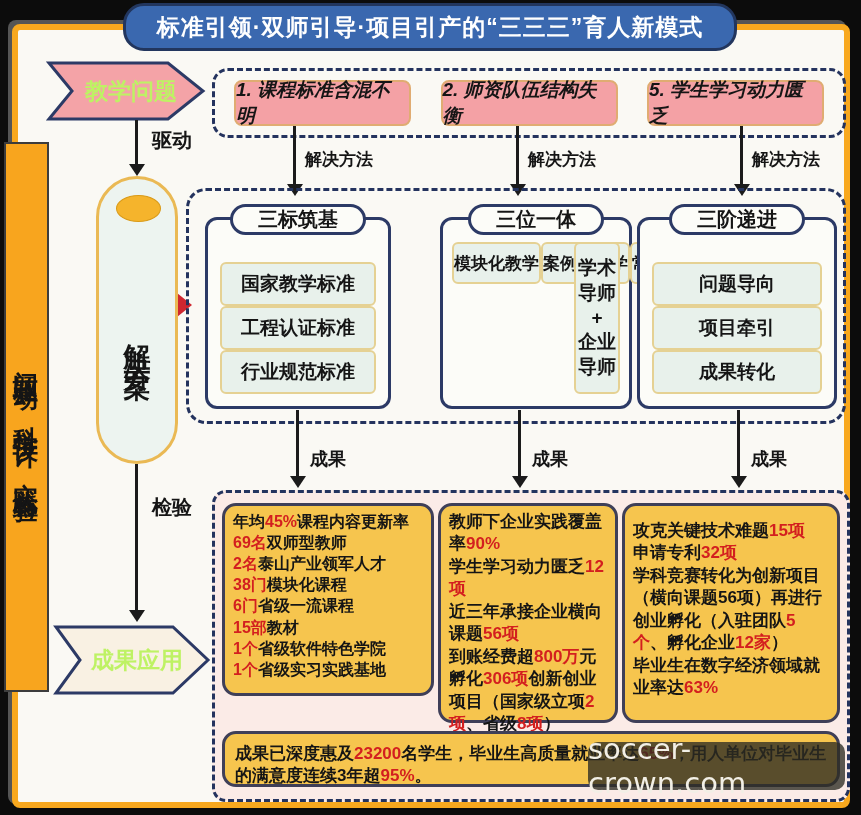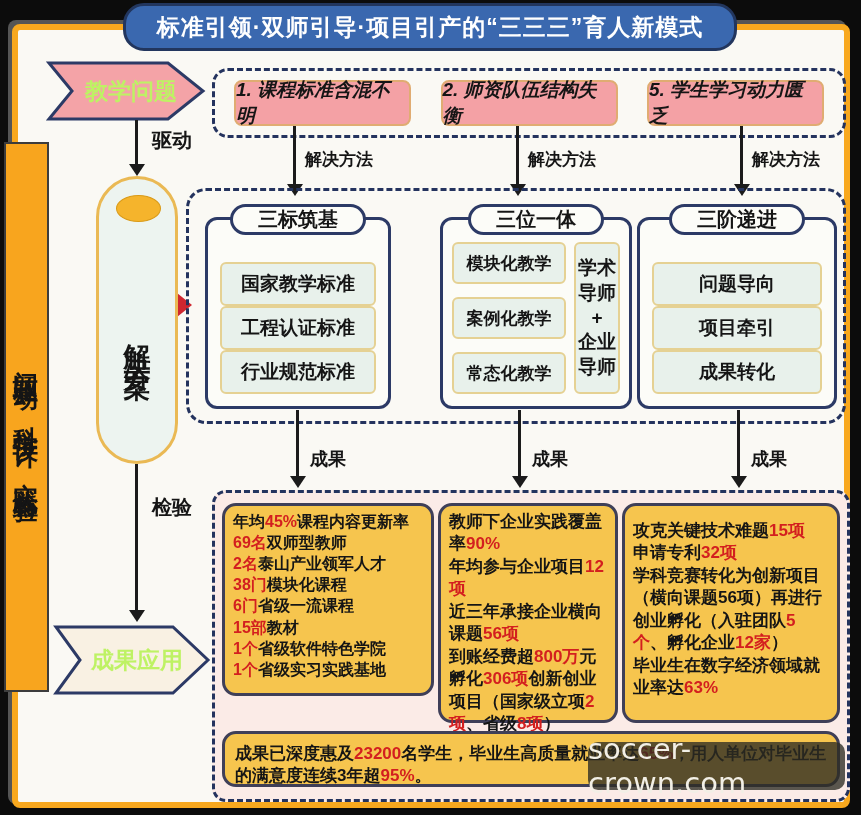--- a/index.html
+++ b/index.html
@@ -53,21 +53,21 @@
   .col-header { position:absolute; top:-16px; left:50%; transform:translateX(-50%);
                 width:136px; height:31px; background:#fcfcf8; border:3px solid #2c3a66; border-radius:17px;
                 display:flex; align-items:center; justify-content:center;
                 font-weight:bold; font-size:20px; color:#151515; z-index:3; white-space:nowrap; }
   .col-items { position:absolute; left:12px; right:12px; top:22px; bottom:12px;
                display:flex; flex-direction:column; justify-content:flex-end; align-items:center; }
   .sol-item { width:100%; height:44px; background:#e8f1eb; border:2px solid #e5d193; border-radius:6px;
               display:flex; align-items:center; justify-content:center;
               font-weight:bold; font-size:19px; color:#151515; white-space:nowrap; }
   .col2-body { position:absolute; left:9px; right:9px; top:22px; bottom:12px; display:flex; gap:8px; }
-  .col2-stack { width:114px; display:flex; flex-direction:column; justify-content:space-between;text-align:right; }
+  .col2-stack { width:114px; display:flex; flex-direction:row; justify-content:space-between;text-align:right; }
   .col2-stack .sol-item { height:42px; font-size:17px; }
   .mentor { flex:1; background:#e8f1eb; border:2px solid #e5d193; border-radius:6px;
             display:flex; flex-direction:column; align-items:center; justify-content:center;
             font-weight:bold; font-size:19px; line-height:1.3; color:#151515; }
 
   .results-area { position:absolute; left:212px; top:490px; width:638px; height:312px;
                   border:3px dashed #24335e; border-radius:14px; background:#fbebe7; }
   .ybox { position:absolute; background:#f6c54e; border:3px solid #3f3f58; border-radius:14px;
           color:#151515; font-weight:bold; }
   .ybox .entry { line-height:1.32; }
@@ -201,21 +201,21 @@
       <div class="entry"><span class="red">2名</span><span>泰山产业领军人才</span></div>
       <div class="entry"><span class="red">38门</span><span>模块化课程</span></div>
       <div class="entry"><span class="red">6门</span><span>省级一流课程</span></div>
       <div class="entry"><span class="red">15部</span><span>教材</span></div>
       <div class="entry"><span class="red">1个</span><span>省级软件特色学院</span></div>
       <div class="entry"><span class="red">1个</span><span>省级实习实践基地</span></div>
     </div>
 
   <div class="ybox" style="left:438px; top:503px; width:180px; height:220px; padding:5px 8px; font-size:17px;">
       <div class="entry"><span>教师下企业实践覆盖率</span><span class="red">90%</span></div>
-      <div class="entry"><span>年均参与企业项目</span><span class="red">12项</span></div>
+      <div class="entry"><span>学生学习动力匮乏</span><span class="red">12项</span></div>
       <div class="entry"><span>近三年承接企业横向课题</span><span class="red">56项</span></div>
       <div class="entry"><span>到账经费超</span><span class="red">800万</span><span>元</span></div>
       <div class="entry"><span>孵化</span><span class="red">306项</span><span>创新创业项目（国家级立项</span><span class="red">2项</span><span>、省级</span><span class="red">8项</span><span>）</span></div>
     </div>
 
   <div class="ybox" style="left:622px; top:503px; width:218px; height:220px; padding:14px 8px; font-size:17px;">
       <div class="entry"><span>攻克关键技术难题</span><span class="red">15项</span></div>
       <div class="entry"><span>申请专利</span><span class="red">32项</span></div>
       <div class="entry"><span>学科竞赛转化为创新项目（横向课题56项）再进行创业孵化（入驻团队</span><span class="red">5个</span><span>、孵化企业</span><span class="red">12家</span><span>）</span></div>
       <div class="entry"><span>毕业生在数字经济领域就业率达</span><span class="red">63%</span></div>

